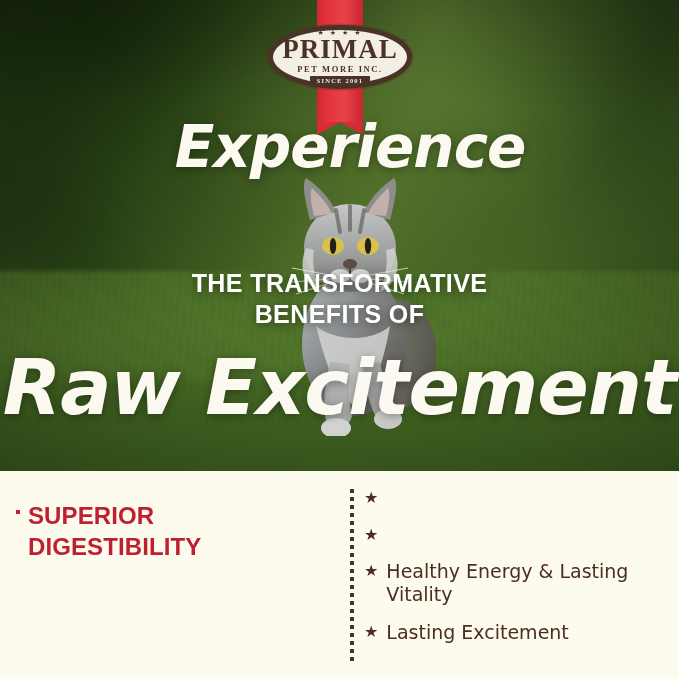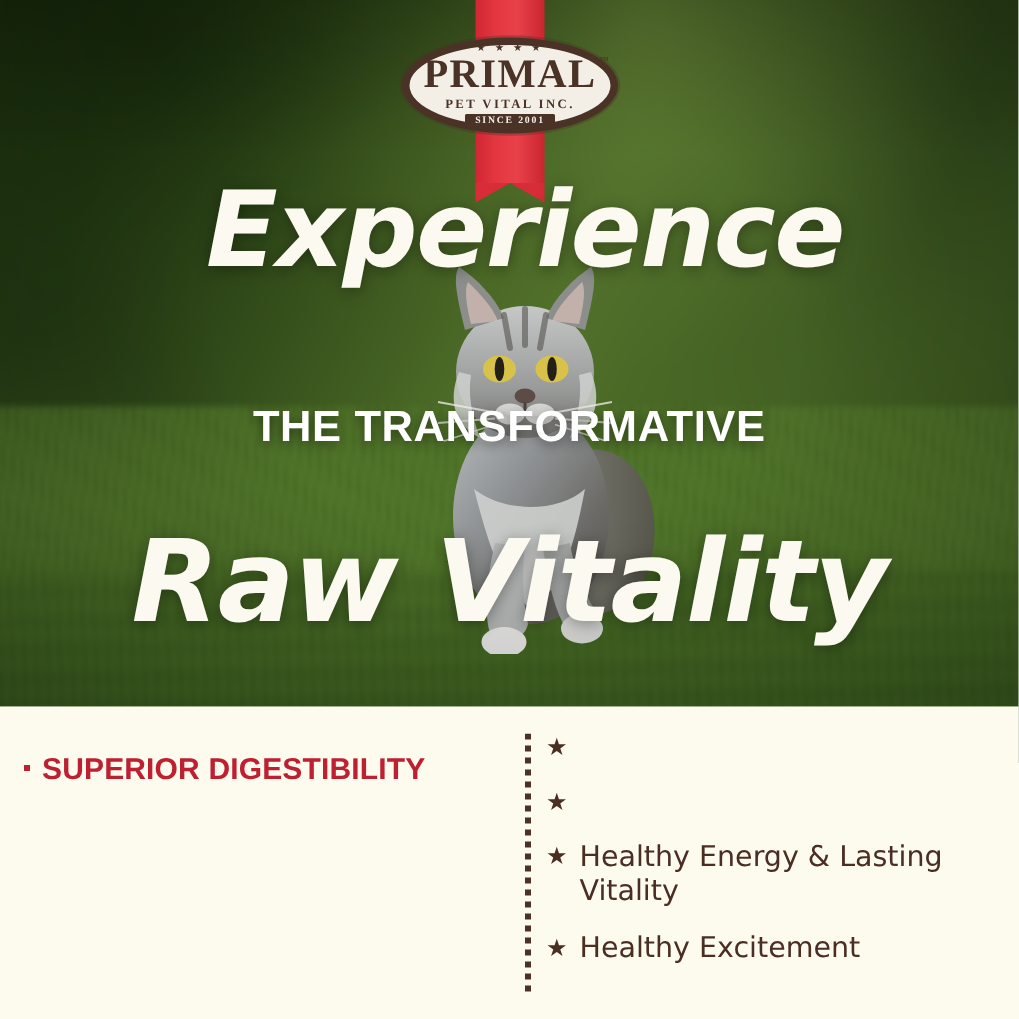--- a/index.html
+++ b/index.html
@@ -182,21 +182,21 @@
     font-family: "DejaVu Sans", sans-serif;
     font-style: italic;
     font-weight: bold;
     white-space: nowrap;
     text-shadow: 0 2px 10px rgba(0,0,0,0.35);
   }
   .script-experience {
     left: 0; right: 0;
     top: 118px;
     text-align: center;
-    font-size: 70px;
+    font-size: 58px;
     letter-spacing: -1px;
     line-height: 1;
     margin-left: 21px;
   }
   .script-raw {
     left: 0; right: 0;
     top: 350px;
     text-align: center;
     font-size: 76px;
     letter-spacing: -1px;
@@ -204,21 +204,21 @@
   }
 
   .subhead {
     position: absolute;
     left: 0; right: 0;
     top: 268px;
     text-align: center;
     color: #ffffff;
     font-family: "Liberation Sans", sans-serif;
     font-weight: bold;
-    font-size: 29px;
+    font-size: 25px;
     line-height: 1.22;
     letter-spacing: 0.4px;
     text-shadow: 0 2px 8px rgba(0,0,0,0.45);
   }
 
   
   .panel {
     position: absolute;
     left: 0;
     top: 471px;
@@ -249,21 +249,21 @@
     background-size: 4px 8px;
     background-repeat: repeat-y;
   }
 
   .red-item {
     display: flex;
     align-items: flex-start;
     color: #BE2031;
     font-family: "Liberation Sans", sans-serif;
     font-weight: bold;
-    font-size: 20px;
+    font-size: 24px;
     line-height: 1.28;
     letter-spacing: 0.1px;
     margin-bottom: 14px;
   }
   .red-bullet {
     flex: 0 0 auto;
     width: 4px;
     height: 4px;
     background: #BE2031;
     margin: 9px 8px 0 2px;
@@ -362,32 +362,33 @@
     <div class="hero-vignette"></div>
 
     <div class="ribbon"></div>
     <div class="logo">
       <div class="logo-oval"></div>
       <div class="logo-inner">
         <div class="logo-stars">★ ★ ★ ★</div>
         <div class="logo-word">
           <span>PRIMAL</span><span class="logo-tm">™</span>
         </div>
-        <div class="logo-sub">PET VITAL INC.</div>
+        <div class="logo-sub">PET MORE INC.</div>
         <div class="logo-since">SINCE 2001</div>
       </div>
     </div>
 
     <div class="script script-experience">Experience</div>
 
     <div class="subhead">
       <div>THE TRANSFORMATIVE</div>
+      <div>BENEFITS OF</div>
     </div>
 
-    <div class="script script-raw">Raw Vitality</div>
+    <div class="script script-raw">Raw Excitement</div>
   </div>
 
   <div class="panel">
 
     <div class="col-left">
       <div class="red-item">
         <span class="red-bullet"></span>
         <span>SUPERIOR DIGESTIBILITY</span>
       </div>
     </div>
@@ -398,21 +399,21 @@
       </div>
       <div class="brown-item">
         <span class="brown-star">★</span>
       </div>
       <div class="brown-item">
         <span class="brown-star">★</span>
         <span>Healthy Energy &amp; Lasting Vitality</span>
       </div>
       <div class="brown-item">
         <span class="brown-star">★</span>
-        <span>Healthy Excitement</span>
+        <span>Lasting Excitement</span>
       </div>
     </div>
 
   </div>
 
   <div class="divider"></div>
 
 </div>
 
 </body></html>

